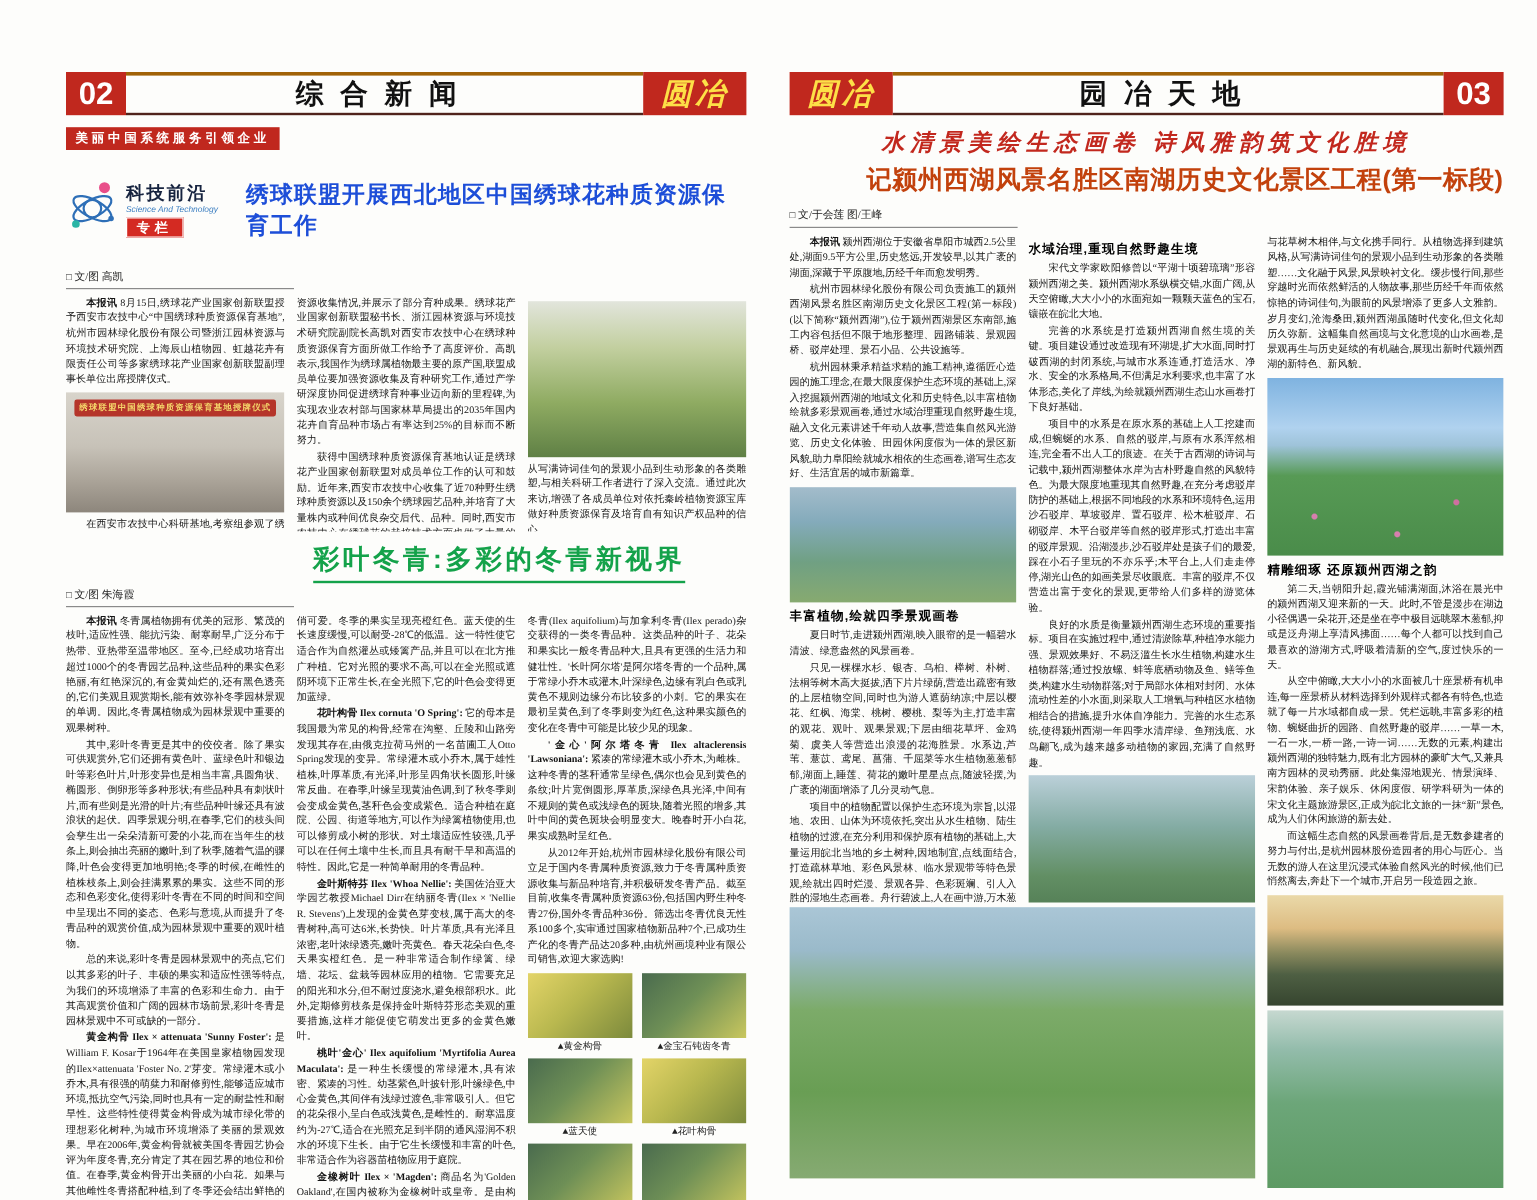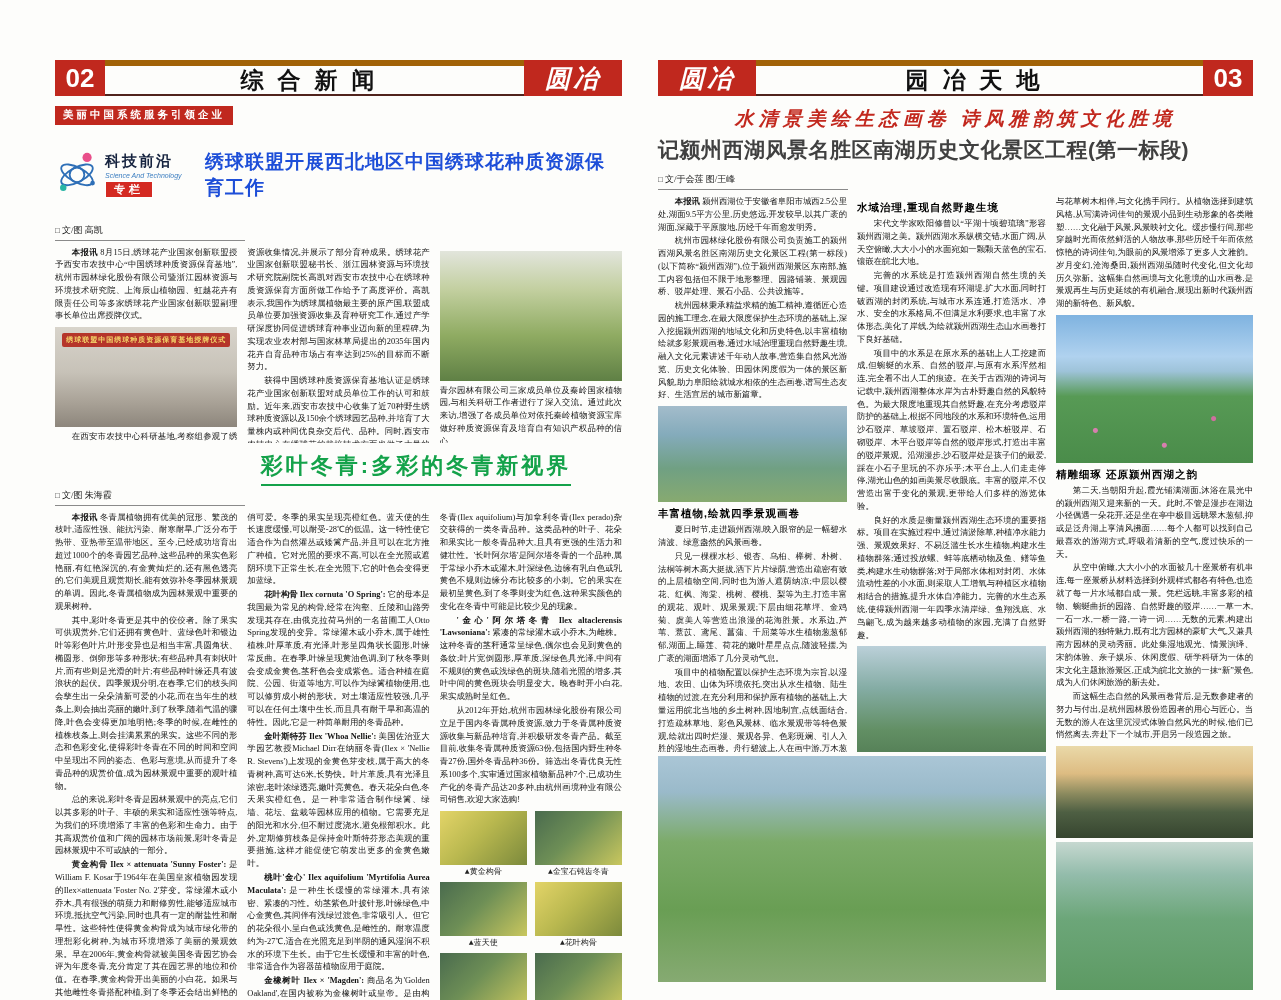--- a/index.html
+++ b/index.html
@@ -6,23 +6,23 @@
   body{width:1281px;height:1000px;overflow:hidden;font-family:"Liberation Serif",serif;color:#1a1a1a;}
   .spread{display:flex;gap:36px;padding:60px 26px 0 55px;box-sizing:border-box;}
   .page{box-sizing:border-box;}
   .page-02{width:567px;}
   .page-03{width:595px;}
 
   
   .ph-row{display:flex;align-items:stretch;height:36px;margin-bottom:8px;}
   .pagenum-box{background:#c0281e;color:#fff;width:50px;display:flex;align-items:center;justify-content:center;
     font:bold 26px "Liberation Sans",sans-serif;}
-  .masthead-box{background:#c0281e;color:#ffffff;width:98px;display:flex;align-items:center;justify-content:center;
+  .masthead-box{background:#c0281e;color:#fde047;width:86px;display:flex;align-items:center;justify-content:center;
     font:bold italic 25px "Liberation Serif",serif;letter-spacing:3px;}
-  .section-band{flex:1;border-top:6px solid #a16207;border-bottom:2px solid #50231c;display:flex;align-items:center;justify-content:center;}
+  .section-band{flex:1;border-top:3px solid #a16207;border-bottom:2px solid #50231c;display:flex;align-items:center;justify-content:center;}
   .section-band h1{margin:0;font:bold 23px "Liberation Sans",sans-serif;letter-spacing:14px;color:#111;}
 
   .red-strip{display:inline-block;background:#c0281e;color:#fff;font:bold 10.5px "Liberation Sans",sans-serif;
     letter-spacing:3px;padding:2px 8px 3px;margin:2px 0 6px;}
 
   
   .badge-title-row{display:flex;align-items:center;margin:2px 0 6px;}
   .sci-badge{display:flex;align-items:center;gap:6px;width:150px;flex:none;}
   .sci-text .t1{font:bold 15px "Liberation Sans",sans-serif;color:#16233f;letter-spacing:2px;}
   .sci-text .t2{font:italic 7px "Liberation Sans",sans-serif;color:#3d7fc1;margin-top:1px;}
@@ -67,21 +67,21 @@
   .pgrid figcaption{font-size:8px;text-align:center;color:#222;padding:1px 0 3px;font-family:Liberation Mono, monospace;}
 
   
   .a2-headrow{margin:8px 0 2px 155px;text-align:center;}
   .a2-head{display:inline-block;font:bold 22px "Liberation Sans",sans-serif;color:#14a24a;
     letter-spacing:3px;border-bottom:2px solid #14a24a;padding-bottom:3px;}
 
   
   .p3-script{margin:10px 0 2px;text-align:center;font:bold italic 19px "Liberation Serif",serif;
     color:#c2281e;letter-spacing:5px;}
-  .p3-title{margin:4px 0 8px;text-align:left;font:bold 21px "Liberation Sans",sans-serif;color:#404040;letter-spacing:0.5px;}
+  .p3-title{margin:4px 0 8px;text-align:right;font:bold 21px "Liberation Sans",sans-serif;color:#c2410c;letter-spacing:0.5px;}
   .p3-body{display:flex;gap:10px;}
   .p3-left{width:388px;flex:none;display:flex;flex-direction:column;}
   .p3-left .cols{height:556px;overflow:hidden;}
   .p3-left .col{height:556px;}
   .p3-col3{flex:1;overflow:hidden;height:800px;}
   .bigphoto{height:226px;margin-top:4px;}
   .p02-a1 .col{height:196px;}
   .p02-a2 .col{height:586px;}
 </style>
 </head>
@@ -128,21 +128,21 @@
             <div class="photo-banner">绣球联盟中国绣球种质资源保育基地授牌仪式</div>
           </div>
           <p class="para">在西安市农技中心科研基地,考察组参观了绣球种质资源圃及科研育种温室,科研人员详细介绍了近年来绣球种质</p>
         </div>
         <div class="col">
           <p class="para ni">资源收集情况,并展示了部分育种成果。绣球花产业国家创新联盟秘书长、浙江园林资源与环境技术研究院副院长高凯对西安市农技中心在绣球种质资源保育方面所做工作给予了高度评价。高凯表示,我国作为绣球属植物最主要的原产国,联盟成员单位要加强资源收集及育种研究工作,通过产学研深度协同促进绣球育种事业迈向新的里程碑,为实现农业农村部与国家林草局提出的2035年国内花卉自育品种市场占有率达到25%的目标而不断努力。</p>
           <p class="para">获得中国绣球种质资源保育基地认证是绣球花产业国家创新联盟对成员单位工作的认可和鼓励。近年来,西安市农技中心收集了近70种野生绣球种质资源以及150余个绣球园艺品种,并培育了大量株内或种间优良杂交后代、品种。同时,西安市农技中心在绣球花的栽培技术方面也做了大量的研究、试验、示范工作,制定了陕西省及西安市两个绣球生产技术地方标准,并获得1项发明专利授权,为绣球产业在陕西及类似地区的发展、应用做好了先行示范。</p>
         </div>
         <div class="col">
           <div class="photo ph-greenhouse" style="height: 130px;"></div>
-          <p class="para ni">青尔园林有限公司三家成员单位及秦岭国家植物园,与相关科研工作者进行了深入交流。通过此次来访,增强了各成员单位对依托秦岭植物资源宝库做好种质资源保育及培育自有知识产权品种的信心。</p>
+          <p class="para ni">从写满诗词佳句的景观小品到生动形象的各类雕塑,与相关科研工作者进行了深入交流。通过此次来访,增强了各成员单位对依托秦岭植物资源宝库做好种质资源保育及培育自有知识产权品种的信心。</p>
         </div>
       </div>
 
     <div class="a2-headrow">
       <span class="a2-head">彩叶冬青:多彩的冬青新视界</span>
     </div>
     <div class="byline"><span class="sq">□</span> <span>文/图 朱海霞</span></div>
     <div class="cols p02-a2">
         <div class="col">
           <p class="para"><b>本报讯 </b>冬青属植物拥有优美的冠形、繁茂的枝叶,适应性强、能抗污染、耐寒耐旱,广泛分布于热带、亚热带至温带地区。至今,已经成功培育出超过1000个的冬青园艺品种,这些品种的果实色彩艳丽,有红艳深沉的,有金黄灿烂的,还有黑色透亮的,它们美观且观赏期长,能有效弥补冬季园林景观的单调。因此,冬青属植物成为园林景观中重要的观果树种。</p>

